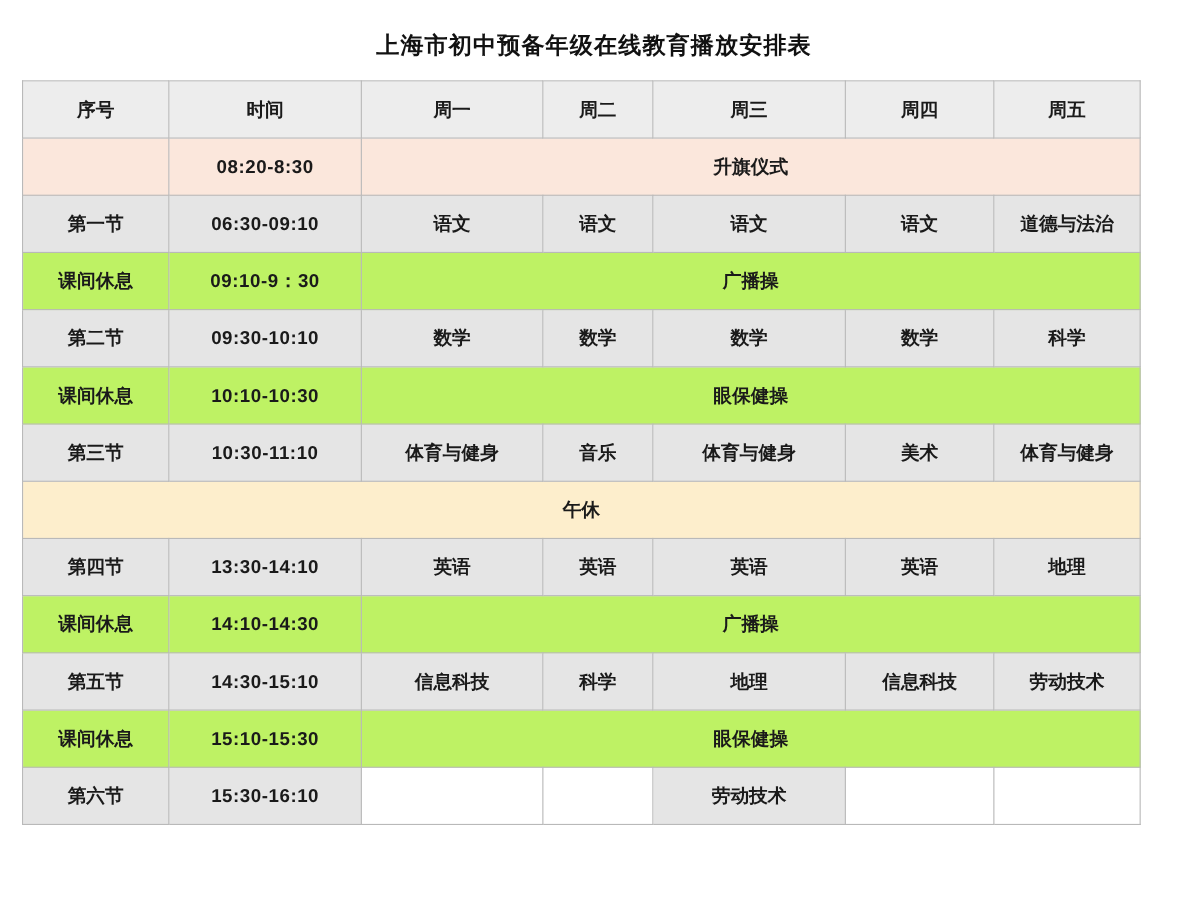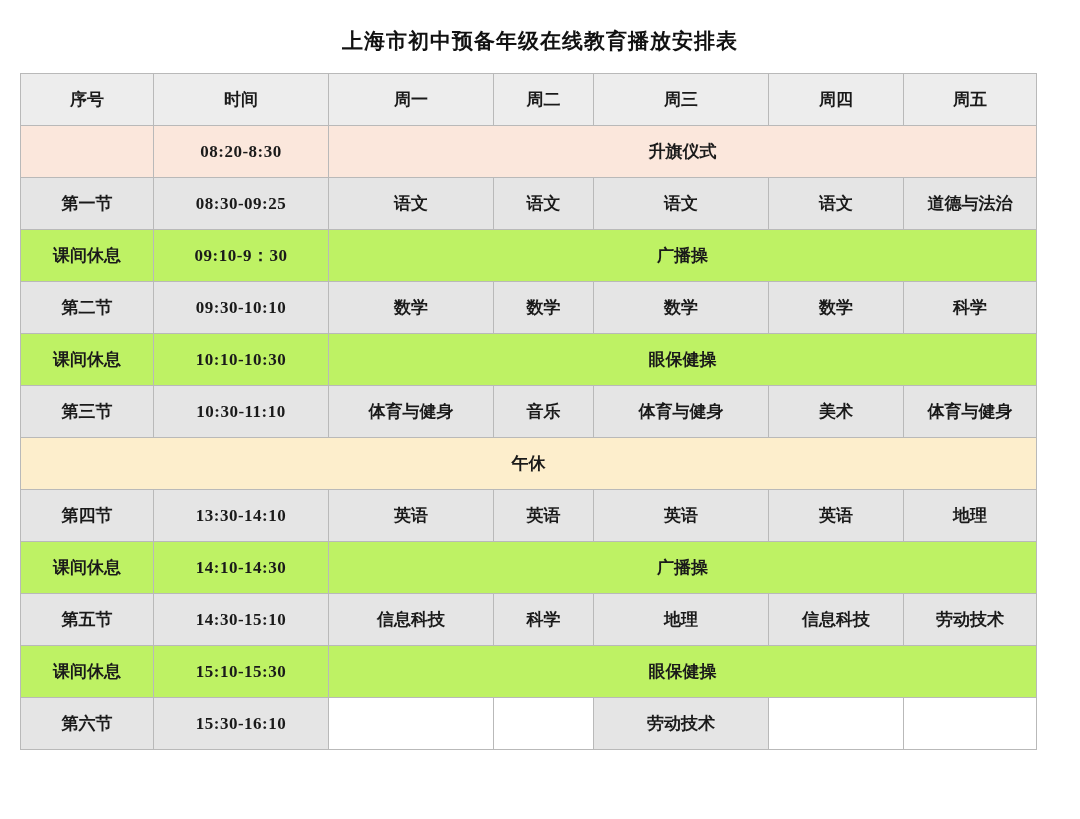--- a/index.html
+++ b/index.html
@@ -75,21 +75,21 @@
     background: #fdeecc;
     font-family: Liberation Mono, monospace;
   }
   .cell-empty {
     background: #ffffff;
   }
   .idx-break {
     font-size: 16.5px;
   }
   .time-cell {
-    font-family: Liberation Serif, serif;
+    font-family: Liberation Sans, sans-serif;
     letter-spacing: 0.5px;
   }
 </style>
 </head>
 <body>
 
 <div class="page">
   <div class="doc-title">上海市初中预备年级在线教育播放安排表</div>
   <div class="table-wrap">
     <table class="schedule">
@@ -114,21 +114,21 @@
         </tr>
       </thead>
       <tbody>
           <tr class="row-flag">
             <td></td>
             <td class="time-cell">08:20-8:30</td>
             <td colspan="5">升旗仪式</td>
           </tr>
           <tr class="row-class">
             <td>第一节</td>
-            <td class="time-cell">08:30-09:25</td>
+            <td class="time-cell">06:30-09:10</td>
             <td>语文</td>
             <td>语文</td>
             <td>语文</td>
             <td>语文</td>
             <td>道德与法治</td>
           </tr>
           <tr class="row-break">
             <td class="idx-break">课间休息</td>
             <td class="time-cell">09:10-9：30</td>
             <td colspan="5">广播操</td>

